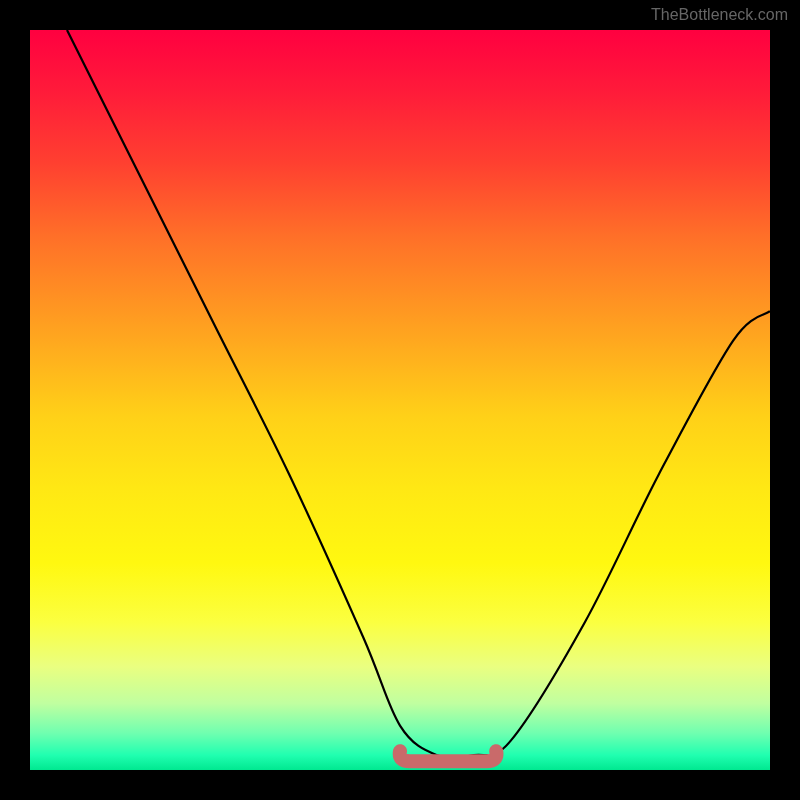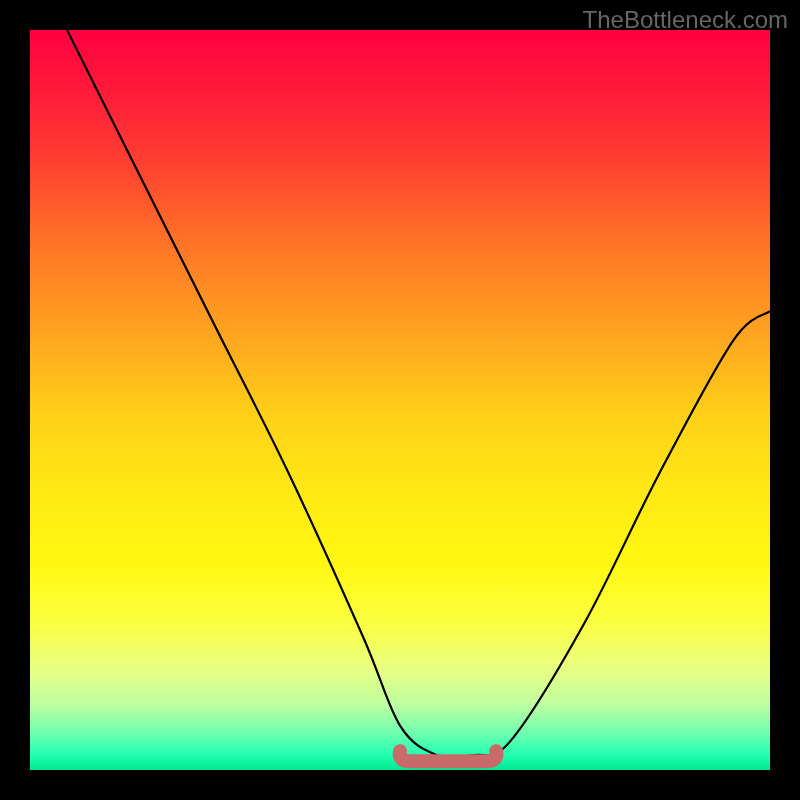--- a/index.html
+++ b/index.html
@@ -9,21 +9,21 @@
     background: #000;
     position: relative;
     font-family: Arial, sans-serif;
     overflow: hidden;
   }
   .attribution {
     position: absolute;
     top: 6px;
     right: 12px;
     color: #666;
-    font-size: 24px;
+    font-size: 16px;
     z-index: 10;
   }
   .plot-area {
     position: absolute;
     left: 30px;
     top: 30px;
     width: 740px;
     height: 740px;
     background: linear-gradient(to bottom,
       #ff0040 0%,

